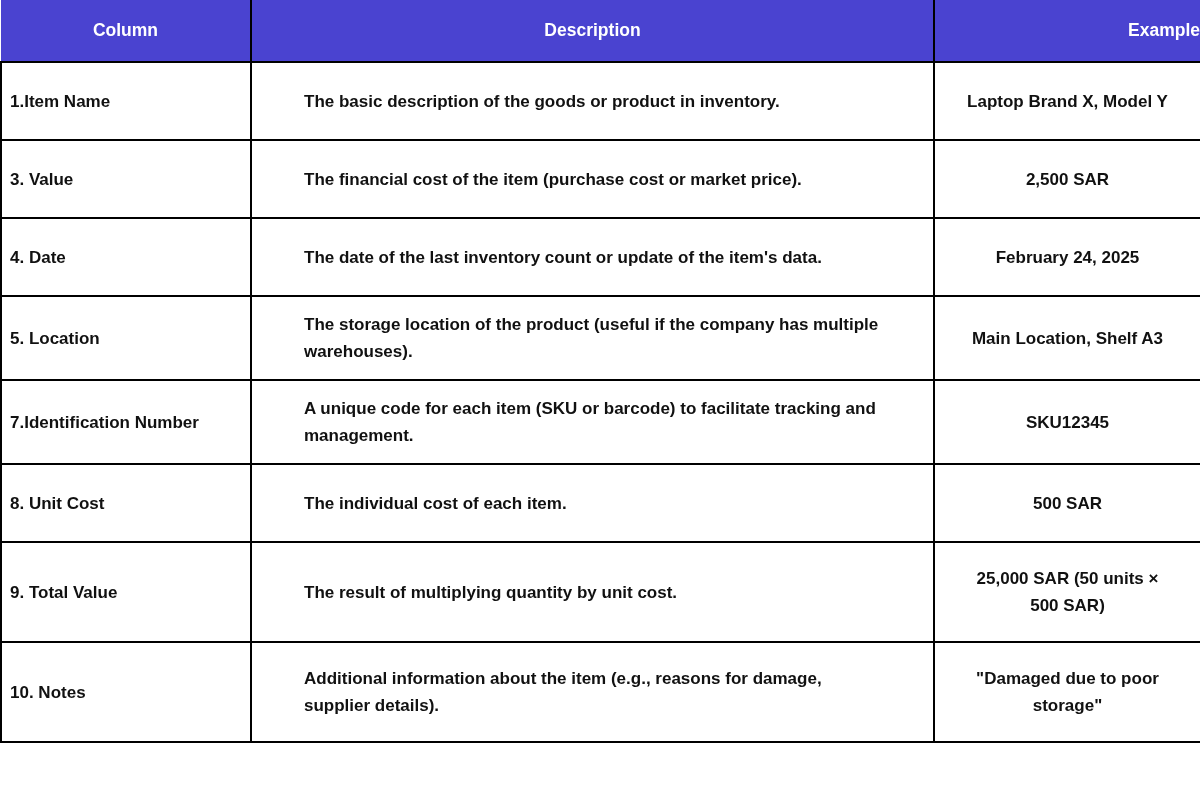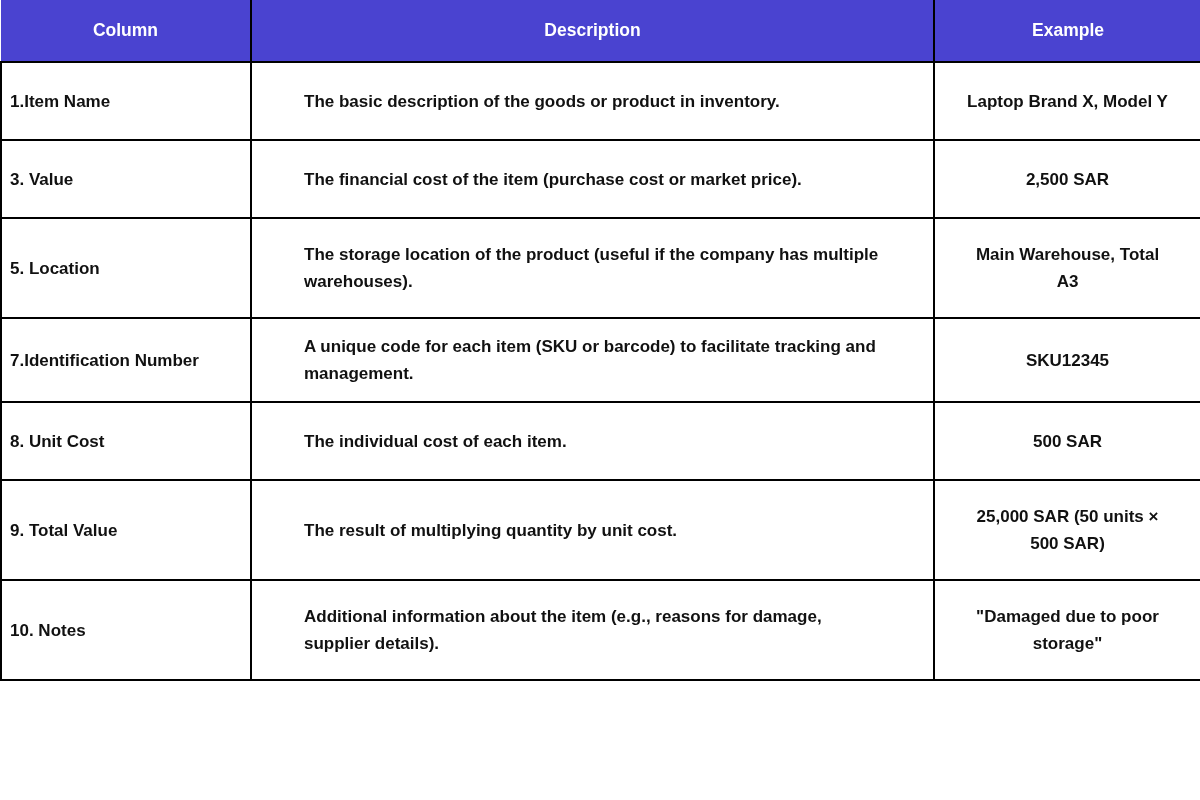--- a/index.html
+++ b/index.html
@@ -36,21 +36,21 @@
     color: var(--header-text);
     font-size: 17.5px;
     font-weight: bold;
     text-align: center;
     height: 62px;
     border: 2px solid var(--border);
     border-top: none;
     margin-top: 14px;
   }
   table.inv th:first-child { border-left: none; }
-  table.inv th:last-child { border-right: none; }
+  table.inv th:last-child { border-right: none; text-align: right; }
 
   table.inv td {
     background: var(--row-bg);
     color: var(--body-text);
     font-size: 17px;
     font-weight: bold;
     line-height: 27px;
     height: 78px;
     vertical-align: middle;
     border: 2px solid var(--border);
@@ -107,26 +107,35 @@
       <tr>
         <td class="col-name">3. Value</td>
         <td class="col-desc">
             <div class="desc-text">The financial cost of the item (purchase cost or market price).</div>
           </td>
         <td class="col-example">
             <div class="example-text">2,500 SAR</div>
           </td>
       </tr>
       <tr>
+        <td class="col-name">4. Date</td>
+        <td class="col-desc">
+            <div class="desc-text">The date of the last inventory count or update of the item's data.</div>
+          </td>
+        <td class="col-example">
+            <div class="example-text">February 24, 2025</div>
+          </td>
+      </tr>
+      <tr>
         <td class="col-name">5. Location</td>
         <td class="col-desc">
             <div class="desc-text">The storage location of the product (useful if the company has multiple warehouses).</div>
           </td>
         <td class="col-example">
-            <div class="example-text">Main Warehouse, Total A3</div>
+            <div class="example-text">Main Location, Shelf A3</div>
           </td>
       </tr>
       <tr>
         <td class="col-name">7.Identification Number</td>
         <td class="col-desc">
             <div class="desc-text">A unique code for each item (SKU or barcode) to facilitate tracking and management.</div>
           </td>
         <td class="col-example">
             <div class="example-text">SKU12345</div>
           </td>

